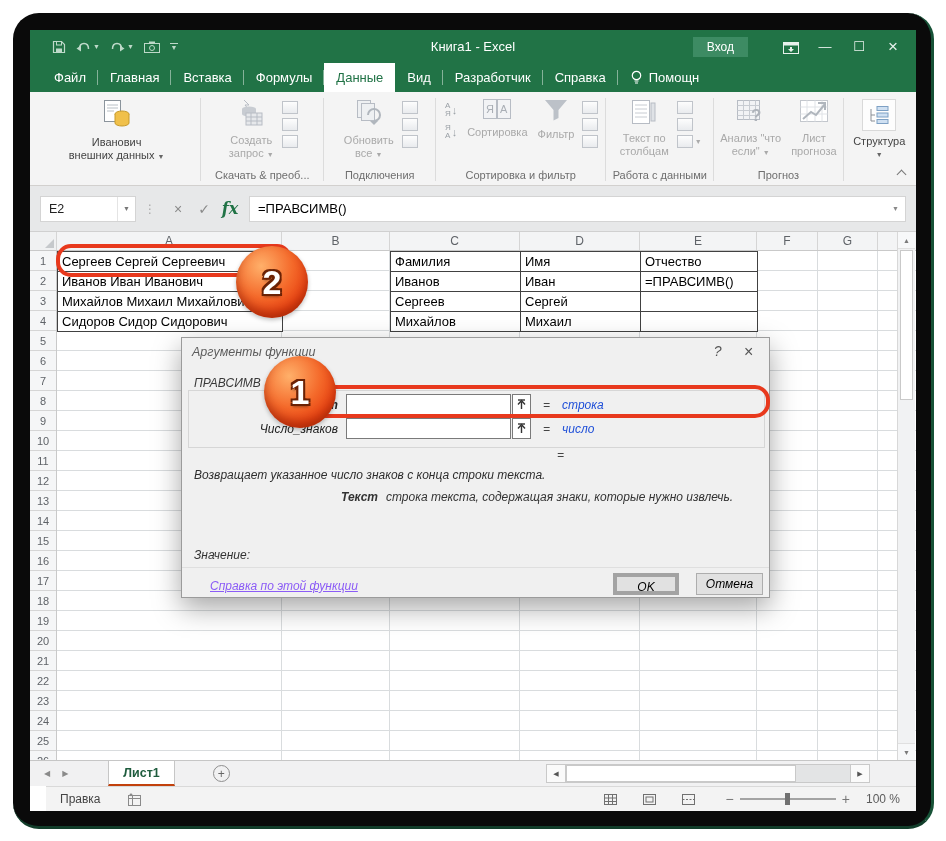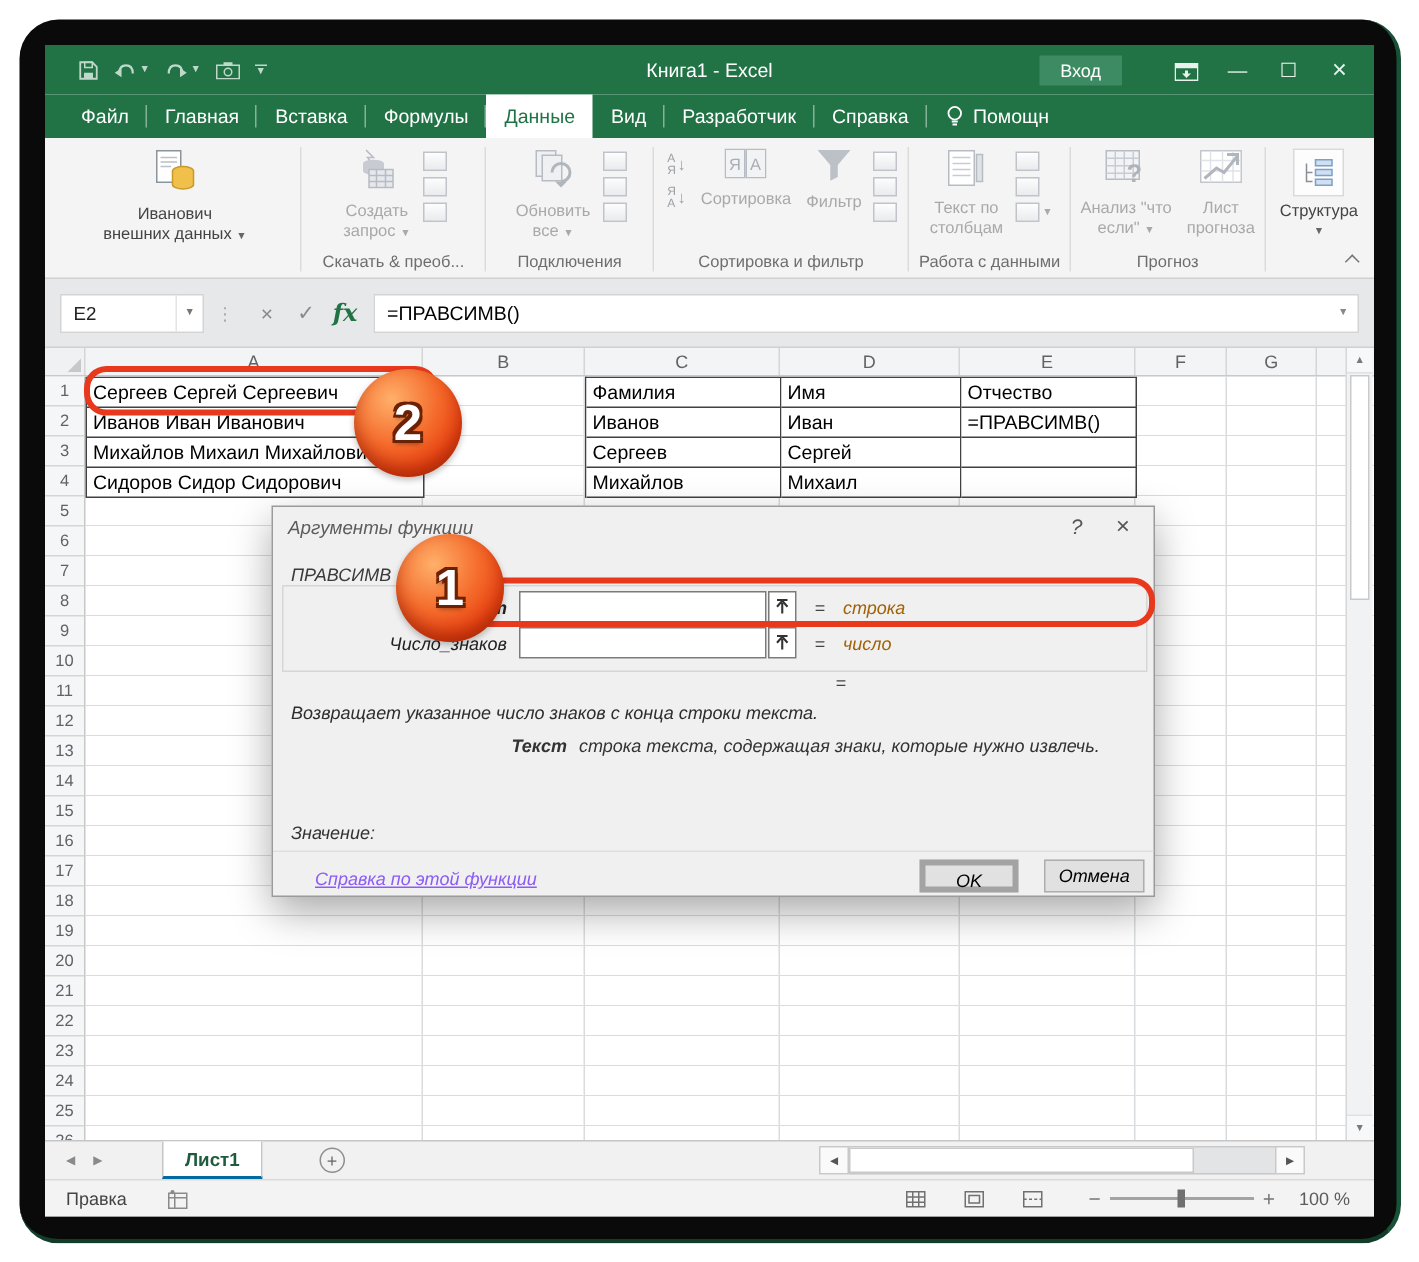--- a/index.html
+++ b/index.html
@@ -79,21 +79,21 @@
   .dlg-title { height:28px; display:flex; align-items:center; padding:0 10px; color:#5c5c5c; font-size:12.5px; }
   .dlg-tbtns { margin-left:auto; display:flex; gap:22px; color:#555; font-size:14px; padding-right:6px; }
   .dlg-fn { position:absolute; left:12px; top:38px; font-size:12px; color:#3a3a3a; }
   .dlg-box { position:absolute; left:6px; top:52px; width:577px; height:58px; border:1px solid #d6d6d6; }
   .fld-row { position:absolute; left:0; display:flex; align-items:center; width:100%; }
   .fld-label { width:164px; text-align:right; padding-right:8px; color:#222; }
   .fld-label.req { font-weight:bold; }
   .fld-input { width:165px; height:21px; background:#fff; border:1px solid #7a7a7a; }
   .fld-collapse { width:19px; height:21px; margin-left:1px; border:1px solid #7a7a7a; background:#fff; display:flex; align-items:center; justify-content:center; }
   .fld-eq { margin-left:12px; color:#444; }
-  .fld-result { margin-left:12px; color:#a16207; }
+  .fld-result { margin-left:12px; color:#1d4ed8; }
   .dlg-eq { position:absolute; left:375px; top:110px; color:#444; }
   .dlg-desc { position:absolute; left:12px; top:130px; color:#2e2e2e; }
   .dlg-argline { position:absolute; left:0; top:152px; width:100%; display:flex; }
   .dlg-argname { width:204px; text-align:right; font-weight:bold; padding-right:8px; }
   .dlg-value { position:absolute; left:12px; top:210px; }
   .dlg-sep { position:absolute; left:0; top:229px; width:100%; height:1px; background:#dfdfdf; }
   .dlg-link { position:absolute; left:28px; top:241px; color:#8b5cf6; text-decoration:underline; cursor:pointer;text-align:center; }
   .btn { position:absolute; top:235px; height:22px; background:#e1e1e1; border:1px solid #adadad; font-size:12px; color:#000; text-align:center; line-height:20px; }
   .btn.ok { left:431px; width:66px; border:4px solid #a3a3a3; }
   .btn.cancel { left:514px; width:67px; }
@@ -109,29 +109,29 @@
           color:#fff; font-size:34px; font-weight:bold;
           text-shadow:-2px -2px 0 #6b2104, 2px -2px 0 #6b2104, -2px 2px 0 #6b2104, 2px 2px 0 #6b2104, 0 3px 3px rgba(0,0,0,.35); }
   .ball1 { left:234px; top:326px; }
   .ball2 { left:206px; top:216px; }
 
   
   .sheetbar { position:relative; height:26px; background:#f1f1f2; border-top:1px solid #c6c6c6; display:flex; align-items:center; }
   .nav-arr { font-size:8px; color:#8a8a8a; margin-left:14px; }
   .nav-arr + .nav-arr { margin-left:12px; }
   .sheettab { margin-left:40px; height:100%; padding:0 14px; background:#fff; border-left:1px solid #c6c6c6; border-right:1px solid #c6c6c6;
-              border-bottom:2px solid #0369a1; display:flex; align-items:center; font-size:12.5px; font-weight:bold; color:#1e5c3d; }
+              border-bottom:2px solid #c2410c; display:flex; align-items:center; font-size:12.5px; font-weight:bold; color:#1e5c3d; }
   .addsheet { margin-left:38px; width:17px; height:17px; border:1px solid #8f8f8f; border-radius:50%; display:flex; align-items:center; justify-content:center; font-size:12px; color:#666; }
   .hscroll { position:absolute; right:46px; top:3px; width:324px; height:19px; display:flex; }
   .hs-btn { width:20px; height:19px; background:#fafafa; border:1px solid #c9c9c9; display:flex; align-items:center; justify-content:center; font-size:7px; color:#555; }
   .hs-track { flex:1; background:#e3e4e5; border-top:1px solid #c9c9c9; border-bottom:1px solid #c9c9c9; position:relative; }
   .hs-thumb { position:absolute; left:0; top:0; bottom:0; width:230px; background:#fff; border:1px solid #c9c9c9; }
 
   
-  .statusbar { height:25px; background:#f3f3f3; border-top:1px solid #d9d9d9; display:flex; align-items:center; font-size:12px; color:#444; }
+  .statusbar { height:25px; background:#f3f3f3; border-top:1px solid #d9d9d9; display:flex; align-items:center; font-size:12px; color:#444;margin-left:16px; }
   .sb-mode { margin-left:14px; }
   .sb-macro { margin-left:26px; display:flex; }
   .sb-right { margin-left:auto; display:flex; align-items:center; }
   .sb-view { margin-right:24px; display:flex; }
   .zoom-minus,.zoom-plus { color:#777; font-size:14px; margin:0 6px; }
   .zoom-track { width:96px; height:2px; background:#a3a3a3; position:relative; }
   .zoom-mid { position:absolute; left:48px; top:-4px; width:1px; height:10px; background:#a3a3a3; }
   .zoom-thumb { position:absolute; left:45px; top:-5px; width:5px; height:12px; background:#707070; }
   .sb-zoomlabel { color:#5c5c5c; margin:0 16px 0 10px; }
 </style>

